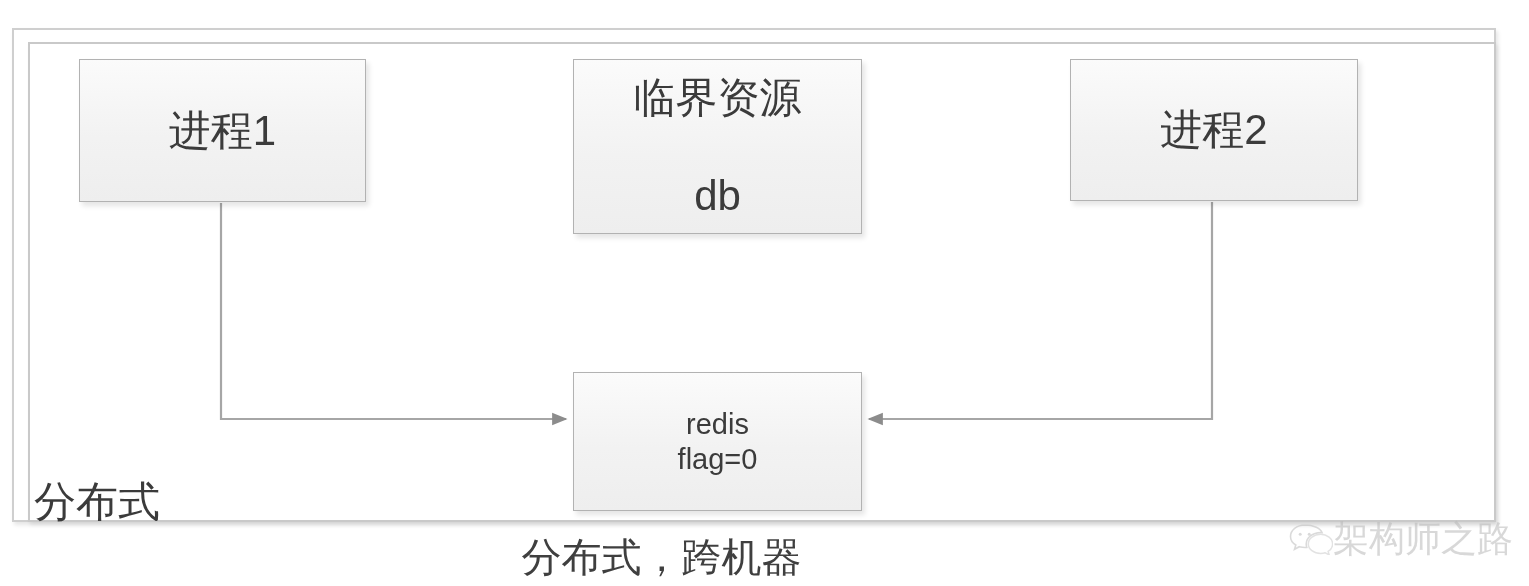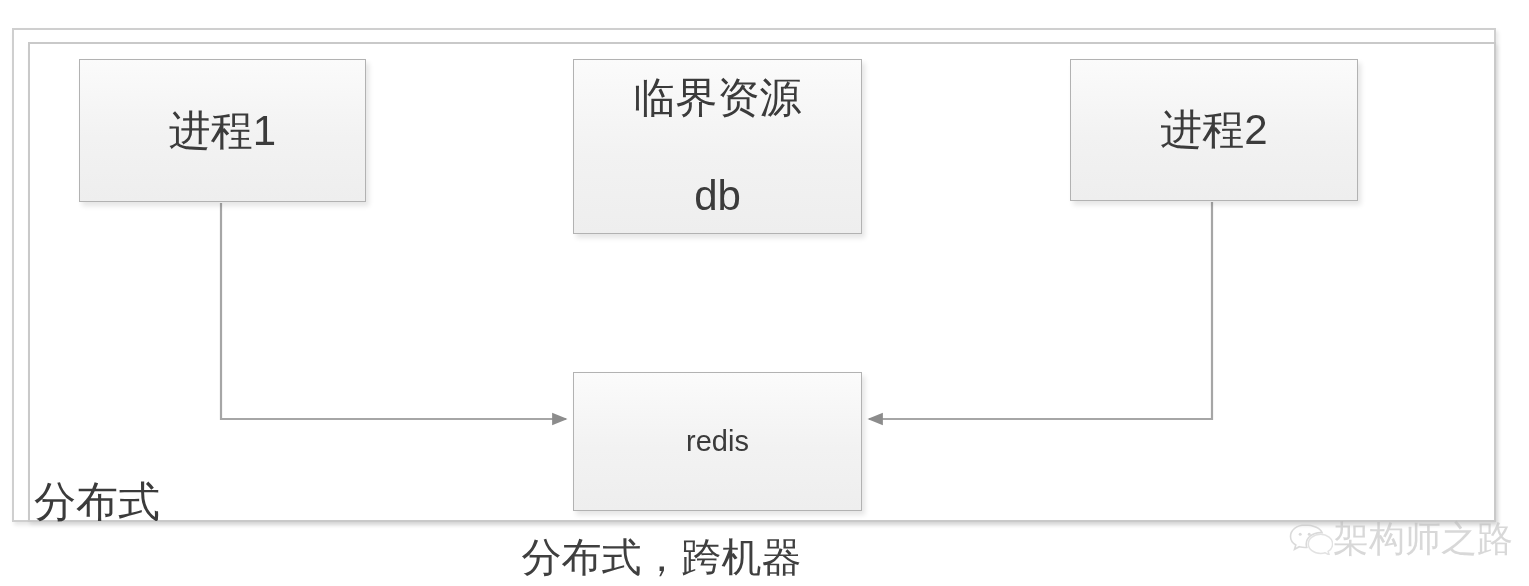--- a/index.html
+++ b/index.html
@@ -163,20 +163,21 @@
     <span class="line">临界资源</span>
     <span class="line">db</span>
   </div>
 
   <div class="node" id="node-process-2">
     <span class="line">进程2</span>
   </div>
 
   <div class="node" id="node-redis">
     <span class="line">redis</span>
+    <span class="line">flag=0</span>
   </div>
 
   <div id="label-distributed">分布式</div>
 
   <div id="caption-distributed-cross-machine">分布式，跨机器</div>
 
   <div id="watermark">
     <span>
       <svg width="44" height="34" viewBox="0 0 44 34" xmlns="http://www.w3.org/2000/svg">
 

